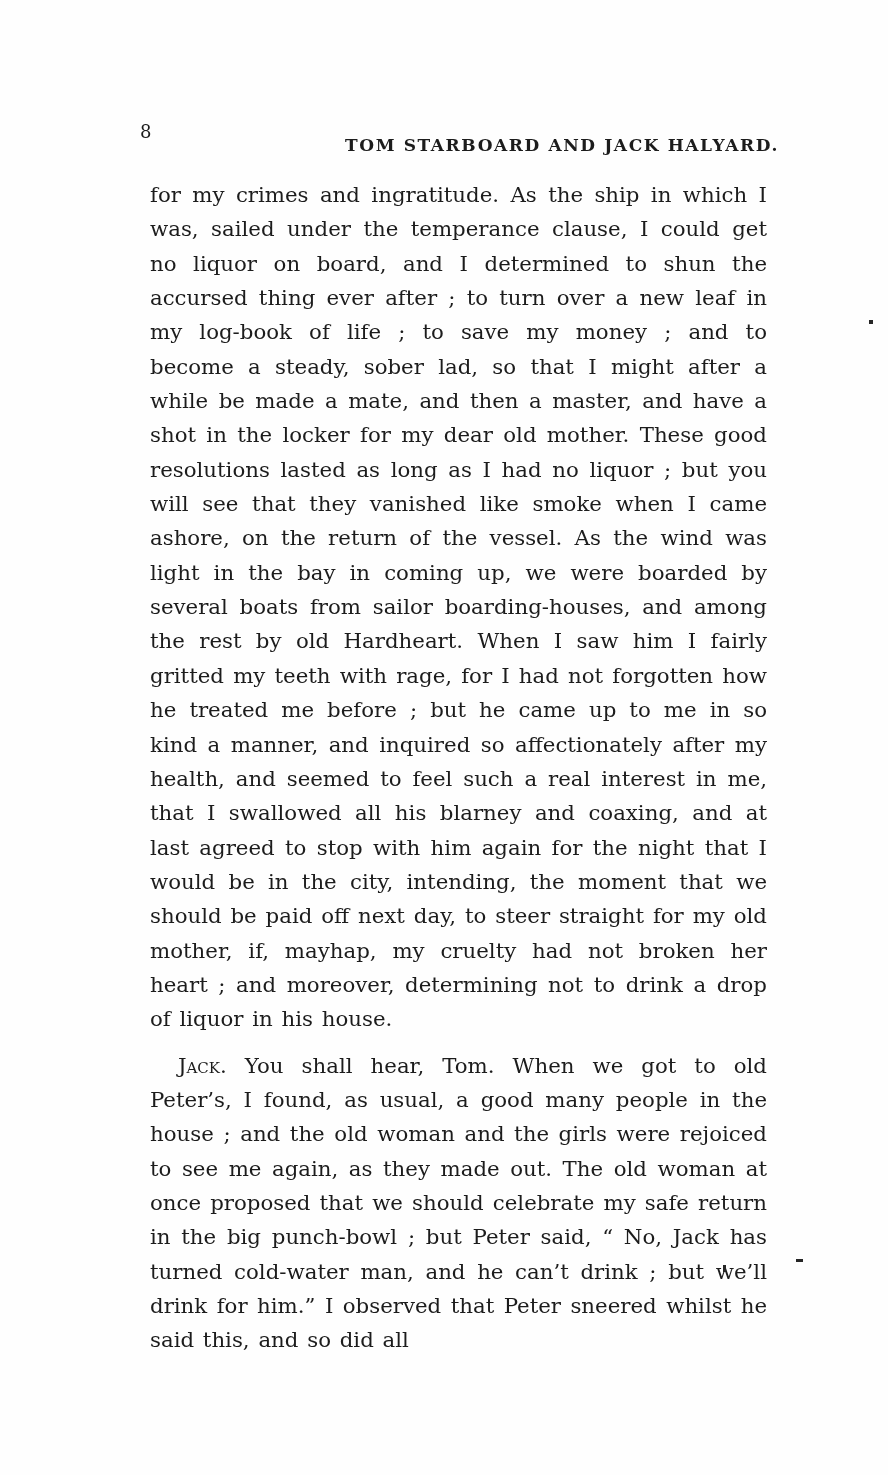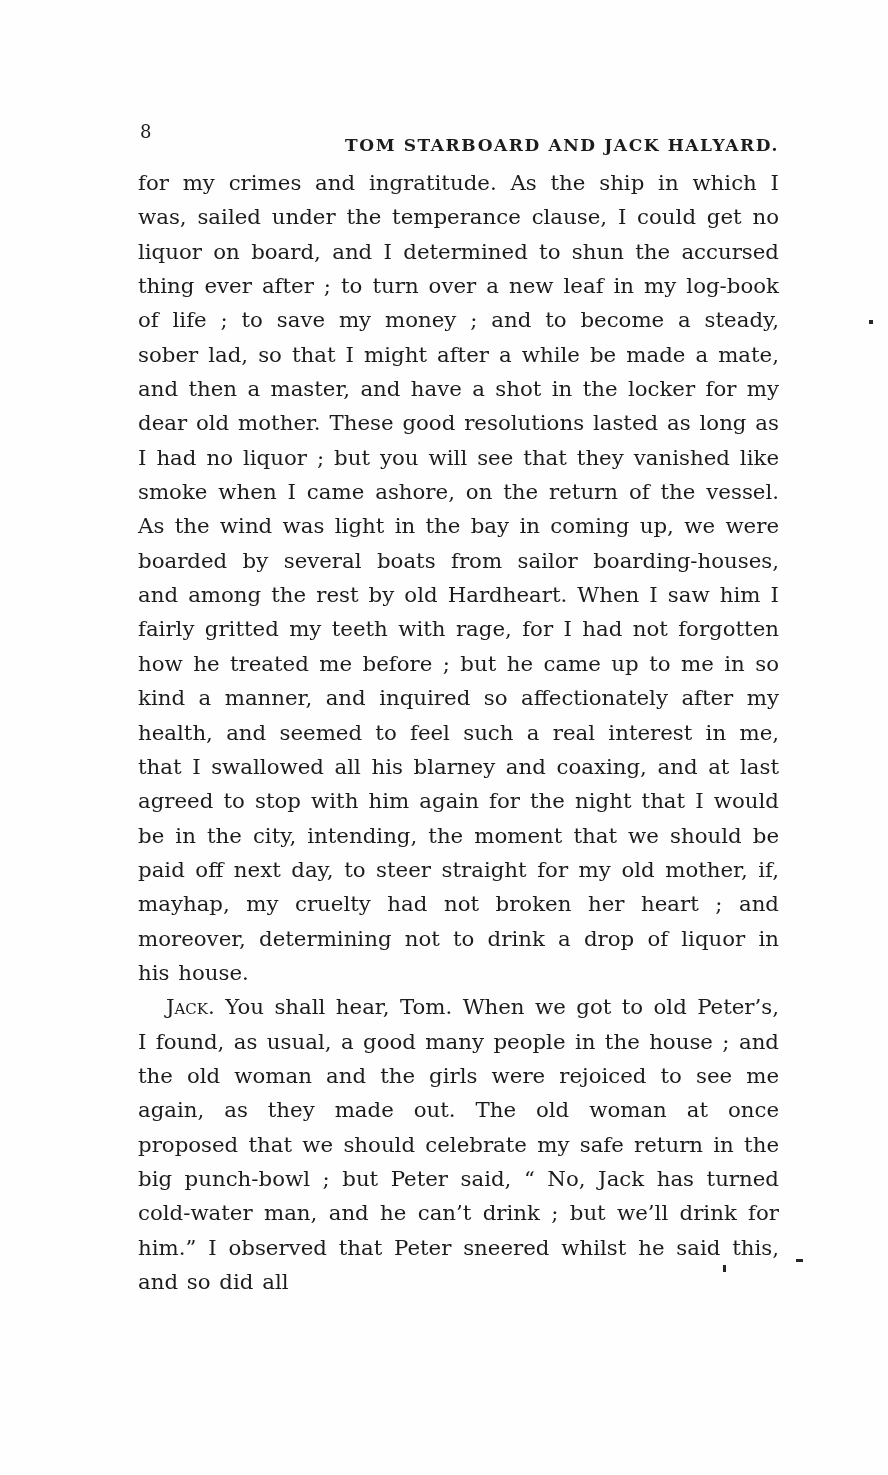--- a/index.html
+++ b/index.html
@@ -45,21 +45,21 @@
     position: absolute;
     top: 166px;
     left: 138px;
     width: 641px;
     font-size: 21.3px;
     line-height: 34.35px;
     text-align: justify;
     word-spacing: 2px;
   }
   .body-text p {
-    margin: 0;
+    margin: 12px;
     padding: 0;
     text-indent: 0;
   }
   .body-text p.spoken {
     text-indent: 28px;
   }
   .speaker {
     font-variant: small-caps;
   }
   .speck {

